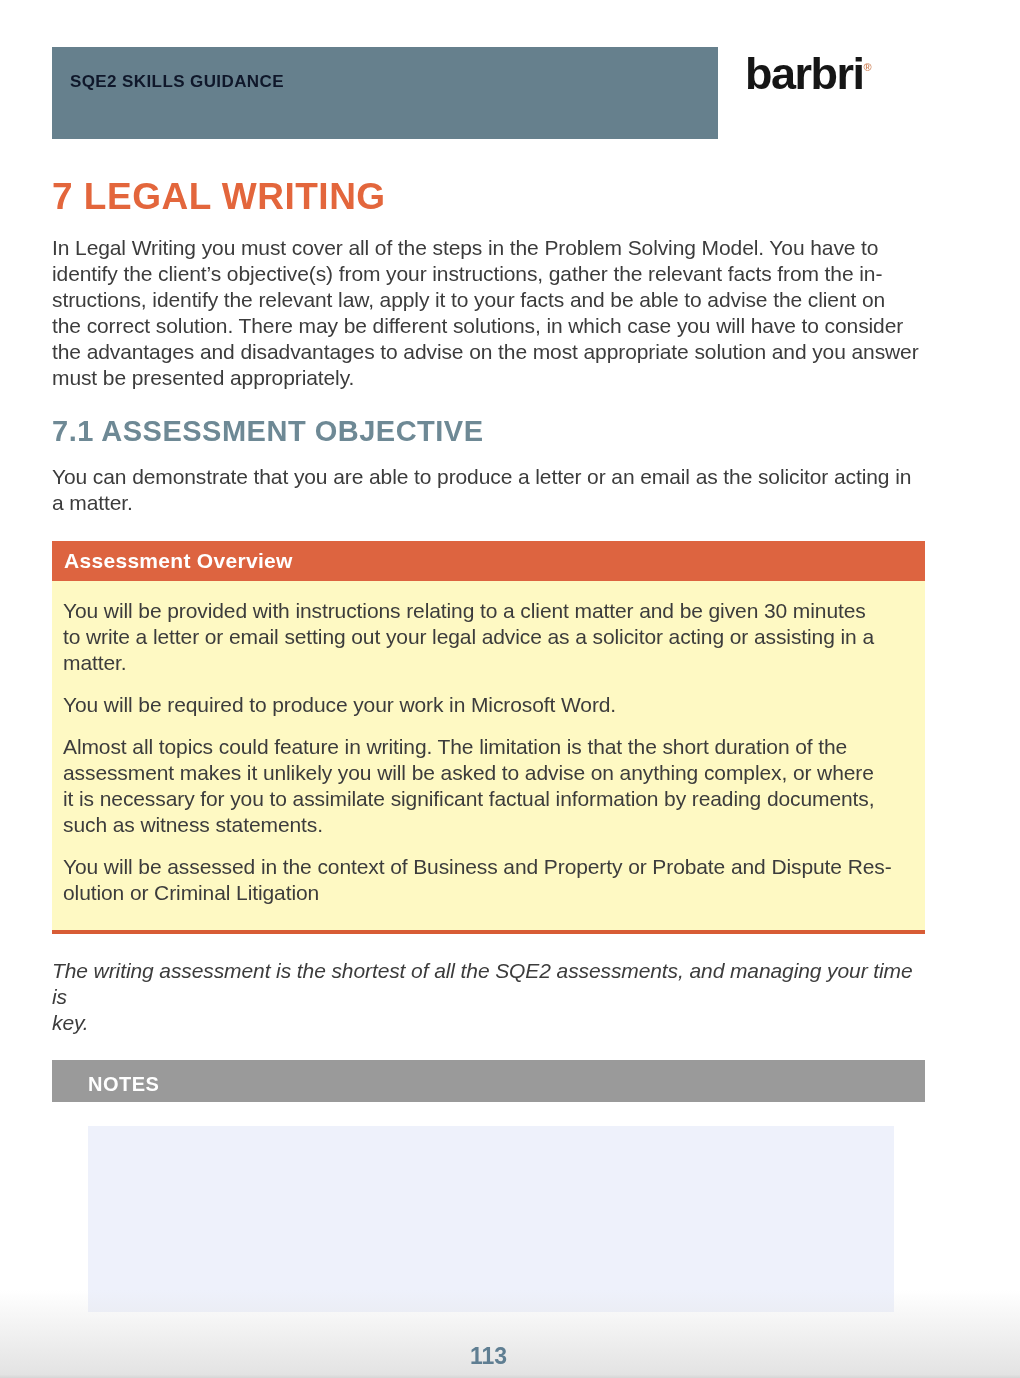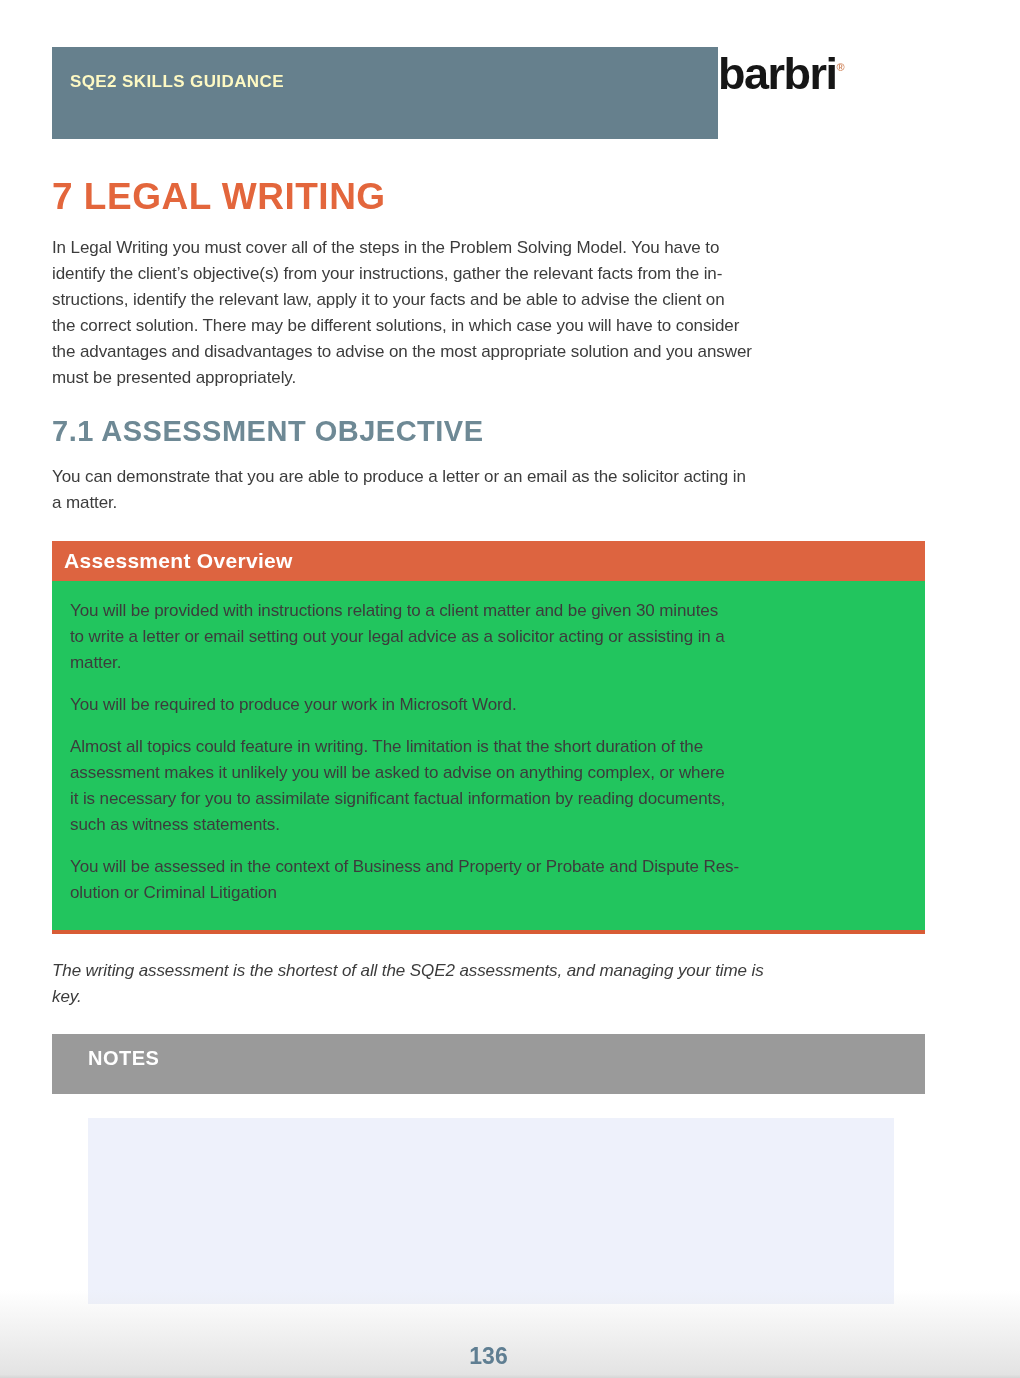--- a/index.html
+++ b/index.html
@@ -7,58 +7,58 @@
     width:1020px; height:1378px; position:relative;
     background:#ffffff; overflow:hidden;
     font-family:"Liberation Sans", sans-serif;
   }
   .page { position:absolute; left:52px; top:47px; width:873px; }
 
   
   .top-row { display:flex; align-items:flex-start; height:92px; margin-bottom:38px; }
   .banner {
     width:666px; height:92px; box-sizing:border-box;
-    background:#66808d; color:#fef9c3;
+    background:#66808d; color:#0f172a;
     font-weight:bold; font-size:17px; letter-spacing:0.4px;
     padding:25px 0 0 18px;
   }
-  .logo { padding-top:4px; line-height:1; white-space:nowrap; }
+  .logo { margin-left:27px; padding-top:4px; line-height:1; white-space:nowrap; }
   .logo-brand { font-size:45px; font-weight:bold; color:#161616; letter-spacing:-1.5px; }
   .logo-brand sup { font-size:11px; color:#d0875f; letter-spacing:0; vertical-align:18px; }
   .logo-product { font-size:37px; color:#e8743c; margin-top:3px; letter-spacing:0.5px; }
 
   h1 {
     color:#e3663c; font-size:37px; line-height:40px;
     margin:0 0 18px 0; letter-spacing:0.5px; font-weight:bold;
   }
   h2 {
     color:#6e8995; font-size:29px; line-height:34px;
     margin:23px 0 16px 0; letter-spacing:0.5px; font-weight:bold;
   }
   .body {
-    font-size:17px; line-height:26px; color:#3c3c3c;
+    font-size:21px; line-height:26px; color:#3c3c3c;
     margin:0; white-space:pre-line; letter-spacing:-0.1px;
   }
 
   
   .overview-box { margin-top:25px; border-bottom:4px solid #d85c35; }
   .overview-header {
     background:#dd6440; color:#ffffff;
     font-size:21px; font-weight:bold; letter-spacing:0.3px;
     padding:9px 0 9px 12px; line-height:22px;
   }
-  .overview-body { background:#22c55e; padding:17px 11px 20px 18px; }
+  .overview-body { background:#fef9c3; padding:17px 11px 20px 11px; }
   .overview-body p { margin:0 0 16px 0; }
   .overview-body p:last-child { margin-bottom:4px; }
 
   .closing { margin-top:24px;font-style:italic; }
 
   
   .notes-bar {
-    margin-top:24px; height:60px; box-sizing:border-box;
+    margin-top:24px; height:42px; box-sizing:border-box;
     background:#9a9a9a; color:#ffffff;
     font-size:20px; font-weight:bold; letter-spacing:0.5px;
     padding:13px 0 0 36px;
   }
   .notes-area {
     margin:24px 0 0 36px; width:806px; height:186px;
     background:#eef1fb;
   }
 
   
@@ -121,14 +121,14 @@
 key.</p>
 
   <div class="notes-bar">
     <span>NOTES</span>
   </div>
   <div class="notes-area"></div>
 
 </div>
 
 <div class="footer">
-  <div class="page-number">136</div>
+  <div class="page-number">113</div>
 </div>
 
 </body></html>

